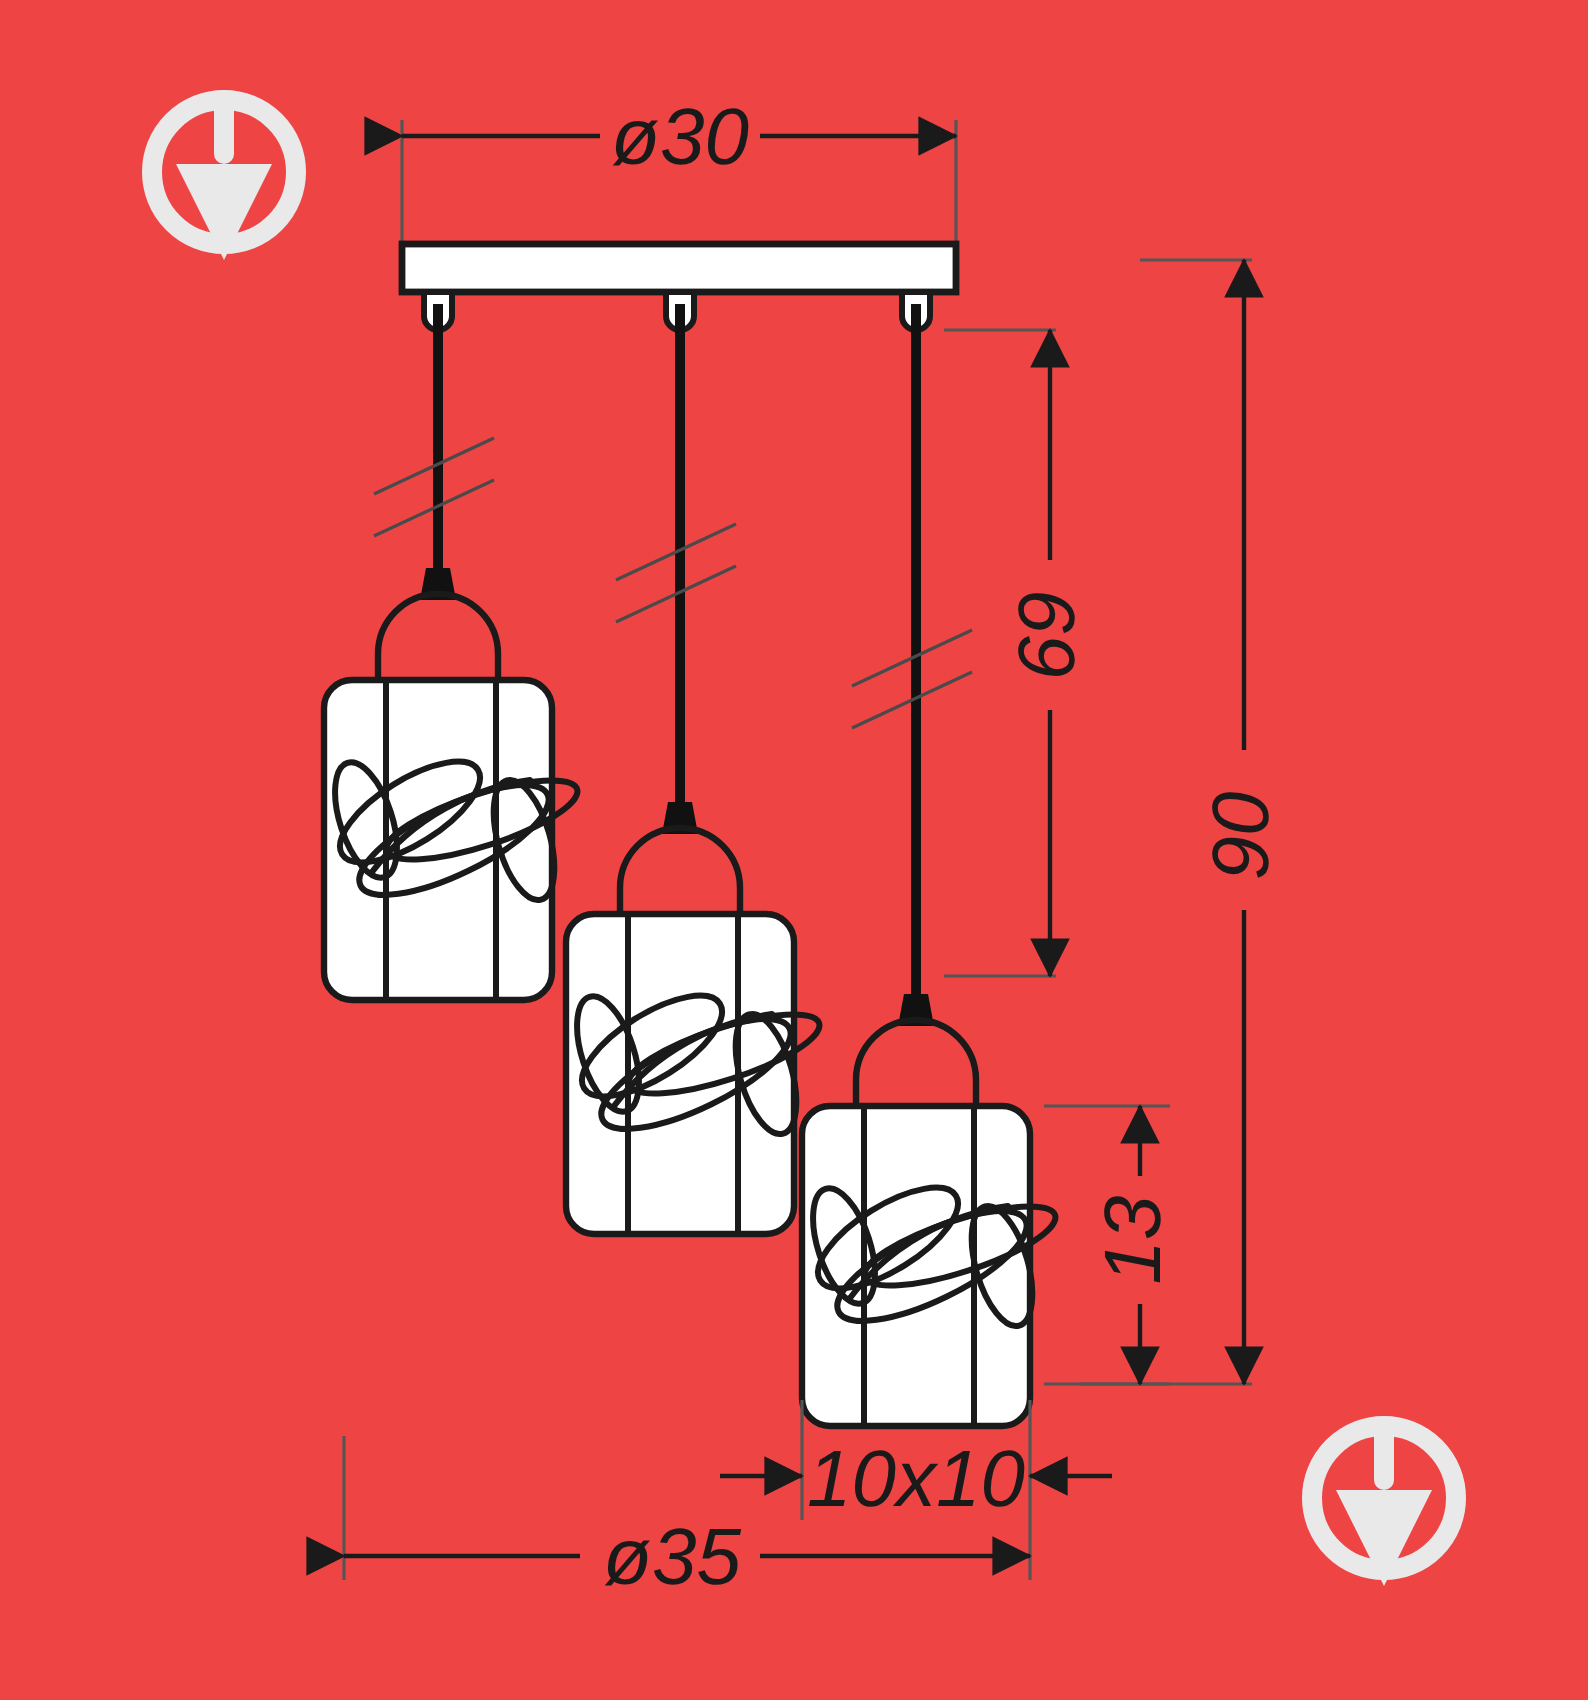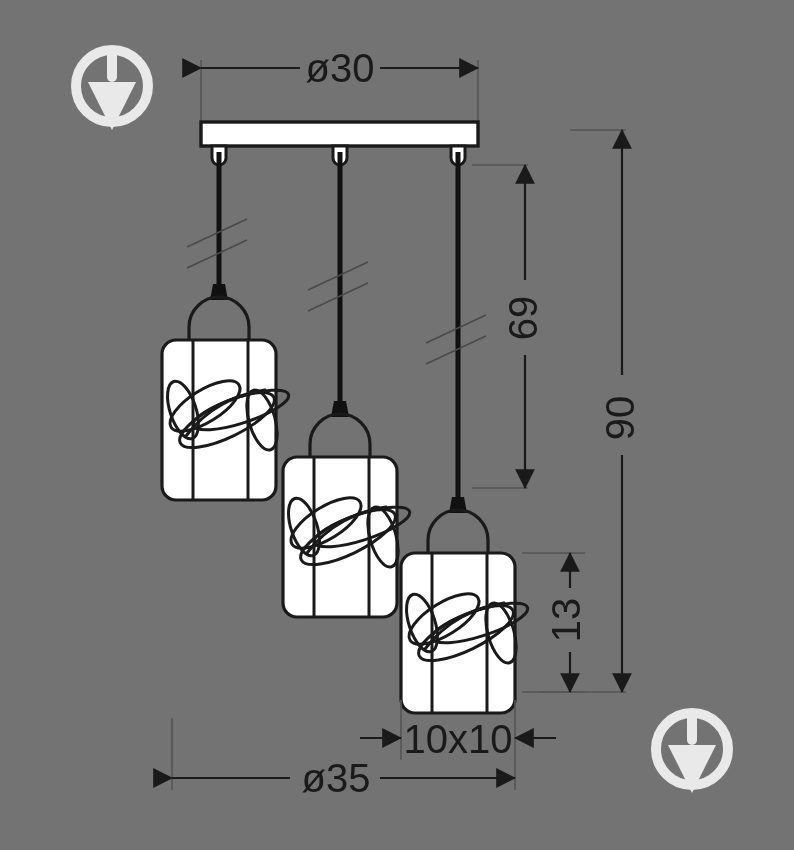--- a/index.html
+++ b/index.html
@@ -8,22 +8,23 @@
     padding: 0;
     background: #ffffff;
   }
   body {
     font-family: "Liberation Sans", sans-serif;
   }
   #drawing-root {
     position: relative;
     width: 794px;
     height: 850px;
-    background: #737373;
+    background: #ef4444;
     overflow: hidden;
+    font-style: italic;
   }
   #drawing-svg {
     display: block;
     width: 794px;
     height: 850px;
   }
   .dim-text {
     font-family: "Liberation Sans", sans-serif;
     font-size: 40px;
     fill: #1a1a1a;

